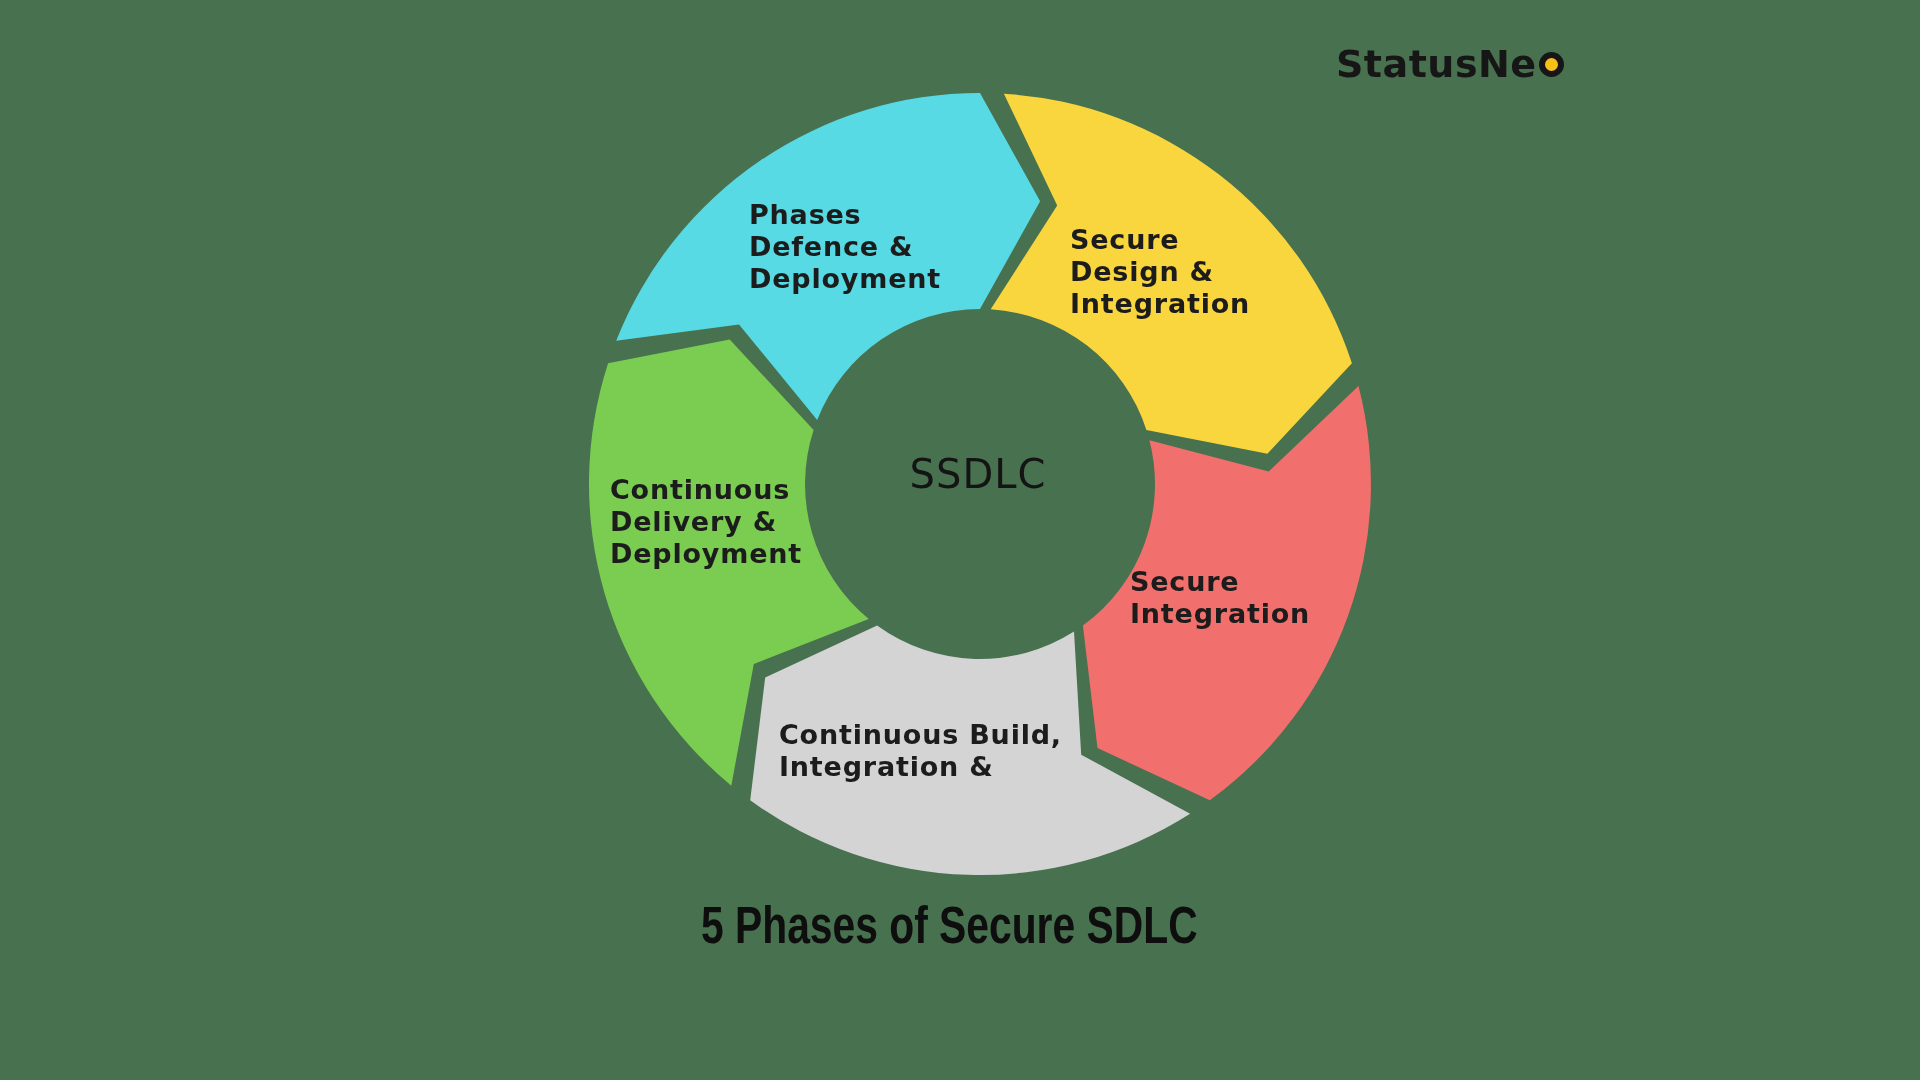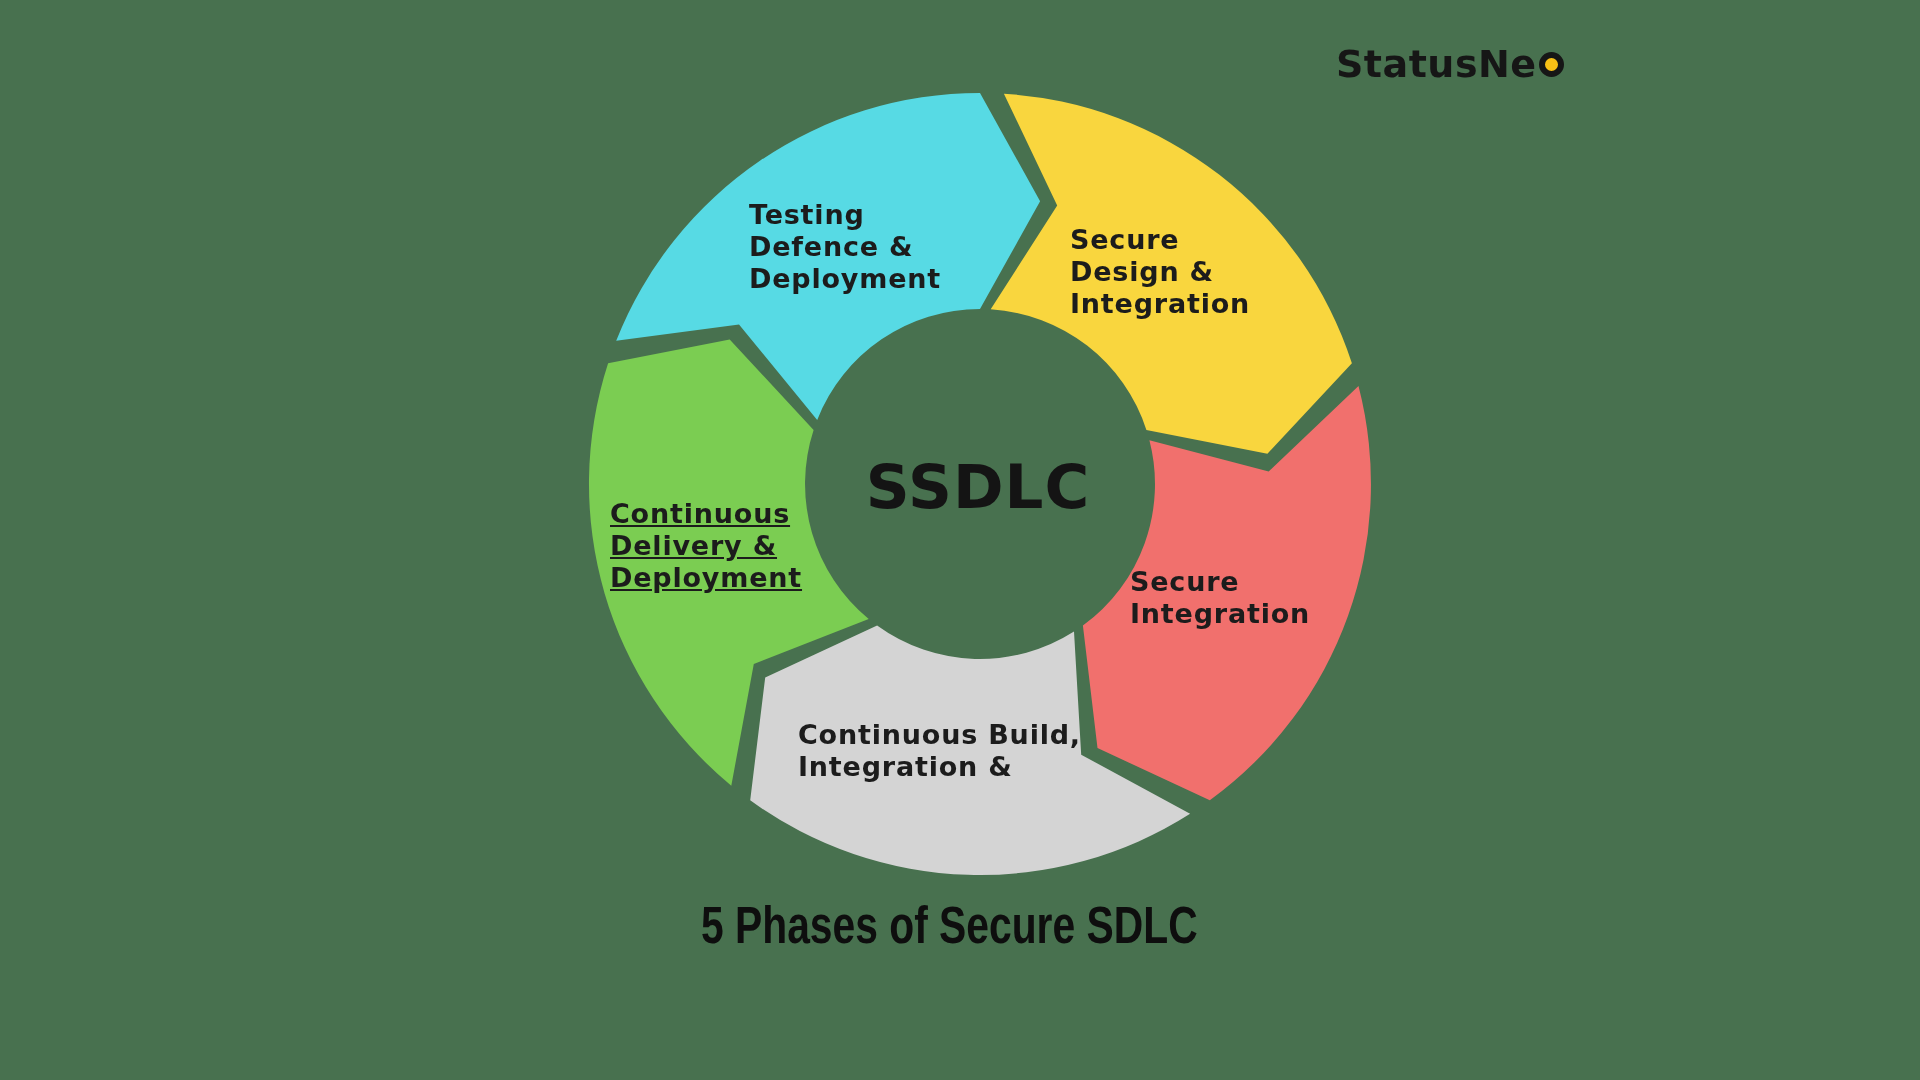--- a/index.html
+++ b/index.html
@@ -20,22 +20,22 @@
     letter-spacing: 0.8px;
     color: #1c1c1c;
     white-space: nowrap;
   }
   .center-label {
     position: absolute;
     left: 778px;
     top: 451px;
     width: 400px;
     text-align: center;
-    font-weight: 700;
-    font-size: 61px;
+    font-weight: 400;
+    font-size: 40px;
     letter-spacing: 1px;
     color: #141414;
   }
   .caption {
     position: absolute;
     left: 641px;
     top: 896px;
     width: 600px;
     text-align: center;
     font-family: "Liberation Sans", sans-serif;
@@ -90,27 +90,27 @@
 
 <div class="seg-label" style="left: 1070px; top: 224px;">
       <div>Secure</div>
       <div>Design &amp;</div>
       <div>Integration</div>
     </div>
     <div class="seg-label" style="left: 1130px; top: 566px;">
       <div>Secure</div>
       <div>Integration</div>
     </div>
-    <div class="seg-label" style="left: 779px; top: 719px; margin-left: 19px;">
+    <div class="seg-label" style="left: 779px; top: 719px;">
       <div>Continuous Build,</div>
       <div>Integration &amp;</div>
     </div>
-    <div class="seg-label" style="left: 610px; top: 498px; text-decoration: underline;">
+    <div class="seg-label" style="left: 610px; top: 474px;">
       <div>Continuous</div>
       <div>Delivery &amp;</div>
       <div>Deployment</div>
     </div>
     <div class="seg-label" style="left: 749px; top: 199px;">
-      <div>Testing</div>
+      <div>Phases</div>
       <div>Defence &amp;</div>
       <div>Deployment</div>
     </div>
   </div>
 
 </body></html>

